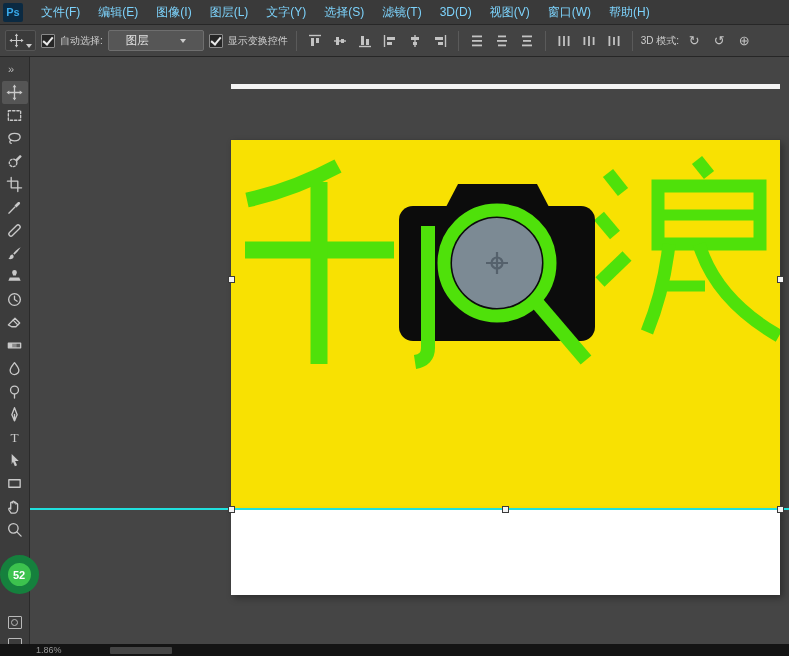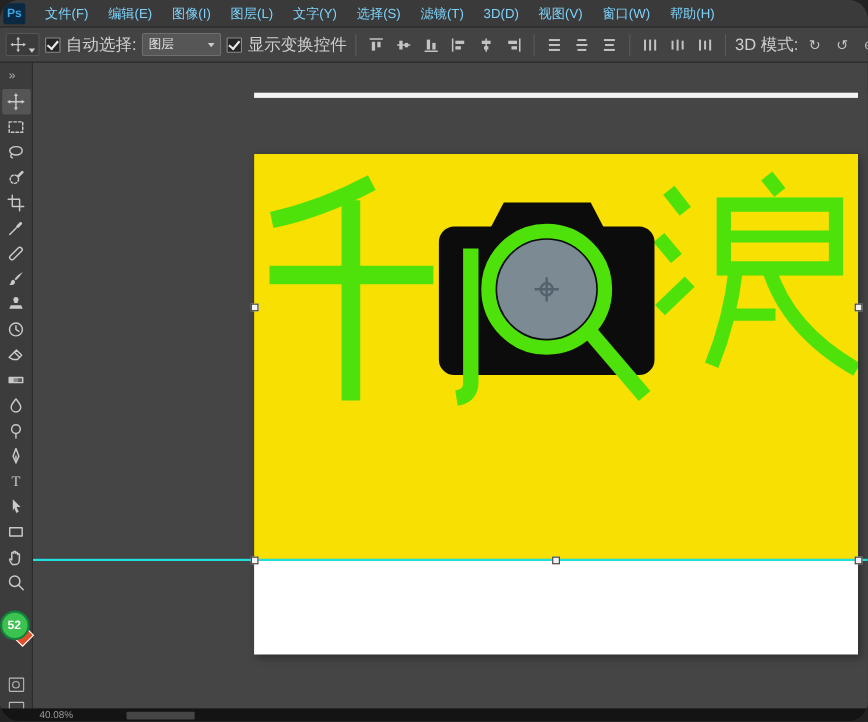--- a/index.html
+++ b/index.html
@@ -1,37 +1,37 @@
 <!DOCTYPE html>
 <html><head>
 <meta charset="utf-8">
 <style>
   html,body{margin:0;padding:0;background:#222;}
   .app{position:relative;width:789px;height:656px;background:#454545;overflow:hidden;
-       font-family:"Liberation Sans",sans-serif;border-radius:18px;-webkit-font-smoothing:antialiased;}
+       font-family:"Liberation Sans",sans-serif;-webkit-font-smoothing:antialiased;}
 
   
   .menubar{position:absolute;left:0;top:0;width:100%;height:25px;background:#3a3a3a;
            border-bottom:1px solid #272727;display:flex;align-items:center;z-index:20;box-sizing:border-box;}
   .ps-logo{width:20px;height:19px;margin:0 9px 0 3px;background:#0b2a42;color:#38a8e8;
            font-size:11px;font-weight:bold;display:flex;align-items:center;justify-content:center;border-radius:2px;}
   .menu-item{color:#7dd3fc;font-size:12px;padding:0 9px;line-height:25px;white-space:nowrap;cursor:default;}
 
   
   .optionsbar{position:absolute;left:0;top:25px;width:100%;height:32px;background:#434343;
               border-bottom:1px solid #262626;display:flex;align-items:center;gap:5px;
               padding:0 5px;box-sizing:border-box;z-index:19;overflow:hidden;}
-  .opt-label{color:#cfcfcf;font-size:15px;white-space:nowrap;}
+  .opt-label{color:#cfcfcf;font-size:10px;white-space:nowrap;}
   .tool-preset{display:flex;align-items:flex-end;gap:2px;padding:2px 3px;border:1px solid #555;border-radius:2px;background:#3b3b3b;}
   .caret-down{width:0;height:0;border-left:3.5px solid transparent;border-right:3.5px solid transparent;border-top:4px solid #cccccc;}
   .cb{width:12px;height:12px;background:#262626;border:1px solid #8a8a8a;border-radius:1px;position:relative;flex:0 0 auto;}
   .cb.on::after{content:"";position:absolute;left:3px;top:0px;width:4px;height:8px;
                 border:solid #eaeaea;border-width:0 2px 2px 0;transform:rotate(40deg);}
   .dropdown{min-width:60px;height:19px;background:#565656;border:1px solid #6e6e6e;border-radius:2px;
-            display:flex;align-items:center;justify-content:space-between;padding:0 5px;color:#e2e2e2;font-size:11.5px;text-align:center;}
+            display:flex;align-items:center;justify-content:space-between;padding:0 17px;color:#e2e2e2;font-size:11.5px;text-align:center;}
   .vsep{width:1px;height:20px;background:#5a5a5a;margin:0 3px;flex:0 0 auto;}
   .obtn{width:20px;height:22px;display:flex;align-items:center;justify-content:center;border-radius:2px;flex:0 0 auto;}
   .obtn svg{display:block;}
   .aicon path{stroke:#c3c3c3;stroke-width:1.4;fill:none;}
   .aicon rect{fill:#c3c3c3;stroke:none;}
   .glyph-icon{color:#c3c3c3;font-size:13px;line-height:22px;}
 
   
   .tabbar{position:absolute;left:30px;top:57px;right:0;height:27px;background:#2d2d2d;
           display:flex;align-items:stretch;z-index:15;}
@@ -41,21 +41,21 @@
   
   .toolbar{position:absolute;left:0;top:57px;width:30px;bottom:12px;background:#3c3c3c;
            border-right:1px solid #2a2a2a;display:flex;flex-direction:column;align-items:center;z-index:15;box-sizing:border-box;}
   .collapse{height:24px;line-height:24px;color:#b5b5b5;font-size:11px;align-self:flex-start;padding-left:8px;}
   .tool{width:26px;height:23px;display:flex;align-items:center;justify-content:center;border-radius:2px;flex:0 0 auto;}
   .tool.active{background:#555555;}
   .ticon{stroke:#c9c9c9;fill:none;stroke-width:1.4;stroke-linejoin:round;stroke-linecap:round;}
   .ticon .f{fill:#c9c9c9;stroke:none;}
   .fgwrap{position:relative;width:30px;height:52px;margin-top:14px;flex:0 0 auto;}
   .fg-badge{position:absolute;left:0px;top:0px;width:23px;height:23px;border-radius:50%;
-            background:#3cc24e;border:2px solid #15803d;color:#ffffff;font-size:11px;font-weight:bold;
+            background:#3cc24e;border:8px solid #15803d;color:#ffffff;font-size:11px;font-weight:bold;
             display:flex;align-items:center;justify-content:center;z-index:2;}
   .bg-swatch{position:absolute;left:13px;top:15px;width:13px;height:13px;background:#e0502a;
              border:1px solid #f5f5f5;transform:rotate(45deg);z-index:1;}
   .mini-icon{width:12px;height:11px;border:1px solid #b9b9b9;border-radius:1px;margin-top:9px;flex:0 0 auto;position:relative;}
   .mini-icon.mask::after{content:"";position:absolute;left:2.5px;top:2px;width:5px;height:5px;border:1px solid #b9b9b9;border-radius:50%;}
 
   
   .canvas{position:absolute;left:30px;top:84px;right:0;bottom:12px;background:#454545;overflow:hidden;z-index:5;}
   .doc-sliver{position:absolute;left:201px;top:0;width:549px;height:5px;background:#f4f4f4;}
   .doc-yellow{position:absolute;left:201px;top:56px;width:549px;height:370px;background:#f8e102;
@@ -388,17 +388,17 @@
     <div class="guide"></div>
 
     <div class="handle" style="left:198px;top:192px;"></div>
     <div class="handle" style="left:747px;top:192px;"></div>
     <div class="handle" style="left:198px;top:422px;"></div>
     <div class="handle" style="left:472px;top:422px;"></div>
     <div class="handle" style="left:747px;top:422px;"></div>
   </div>
 
   <div class="statusbar">
-    <span class="status-zoom">40.08%</span>
+    <span class="status-zoom">1.86%</span>
     <div class="status-chip"></div>
   </div>
 
 </div>
 
 </body></html>

